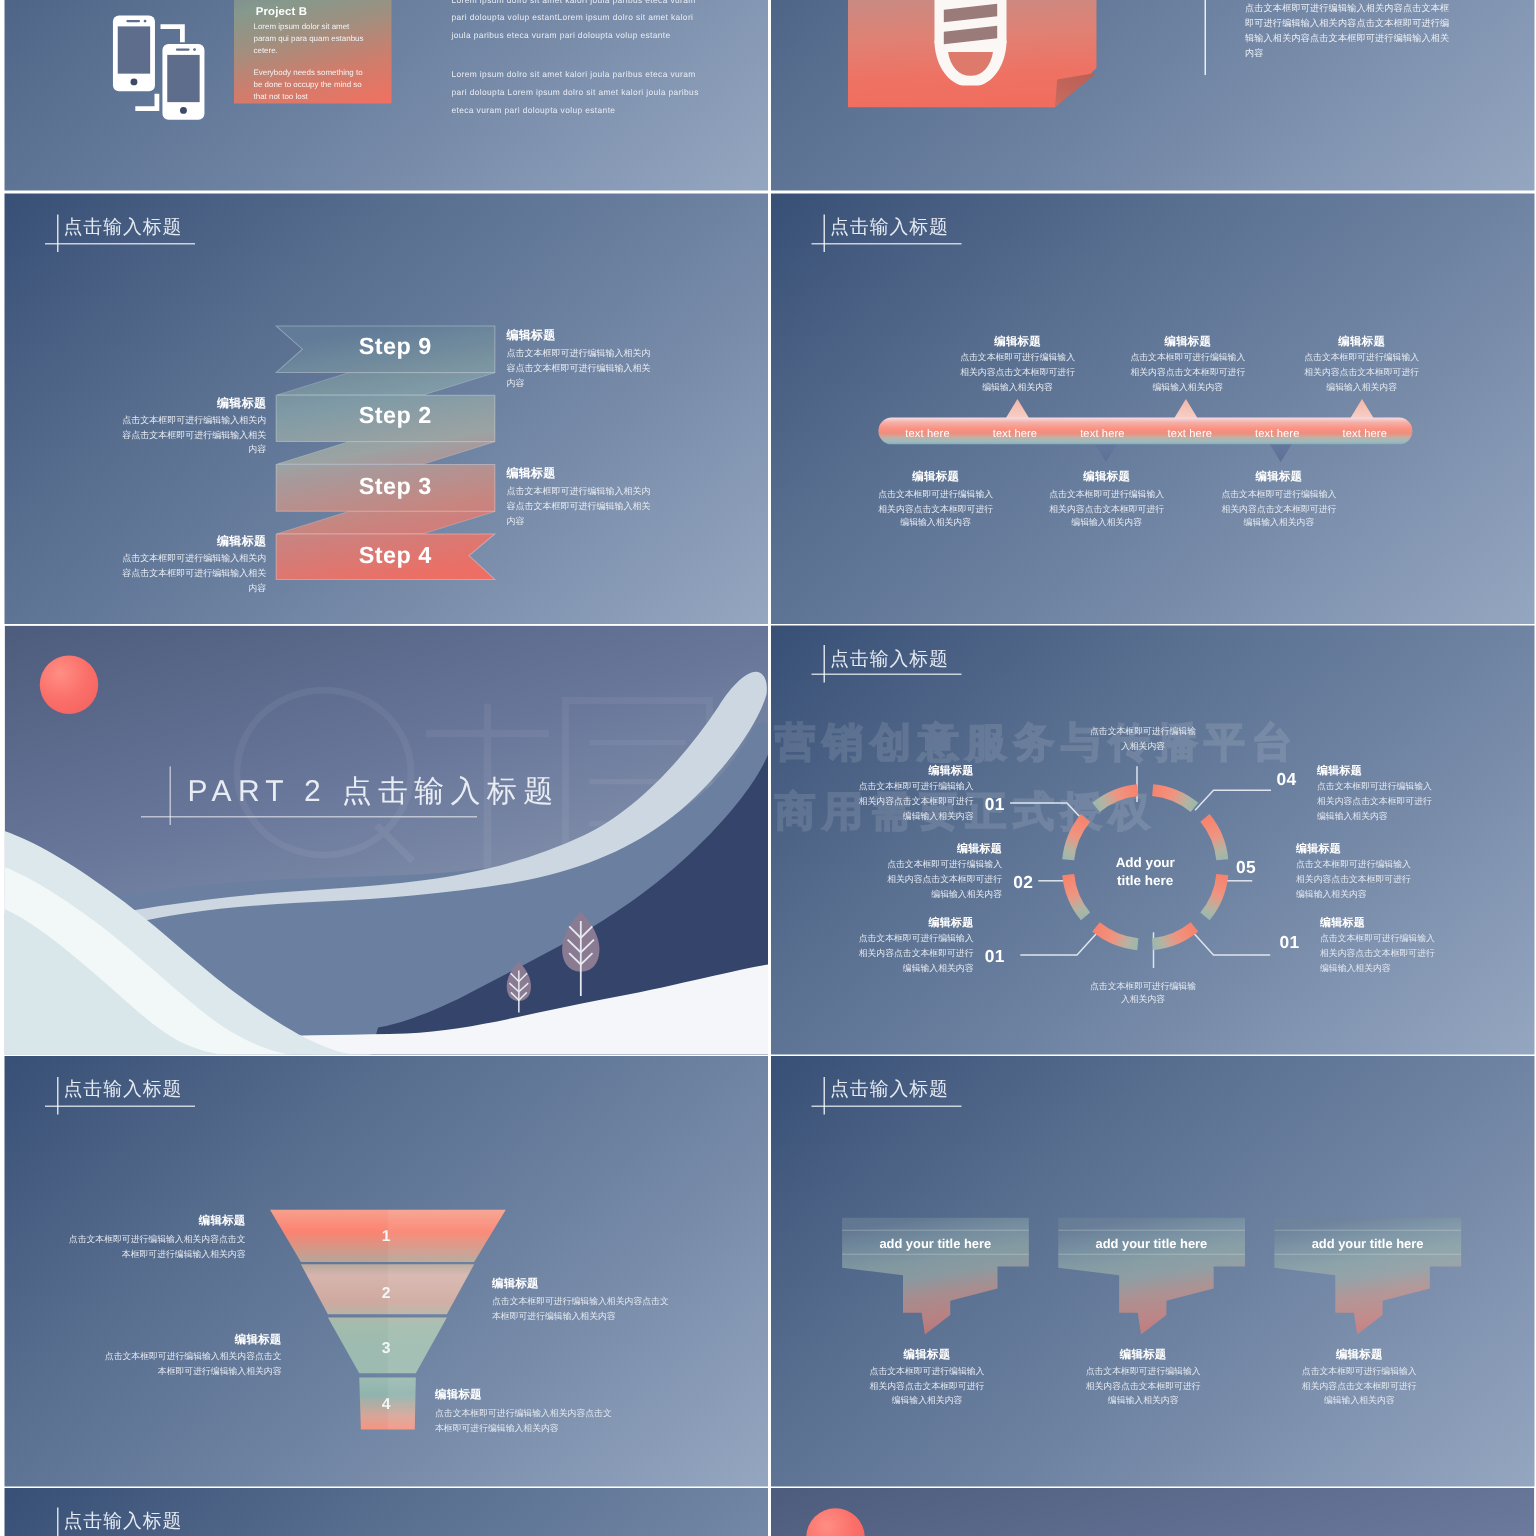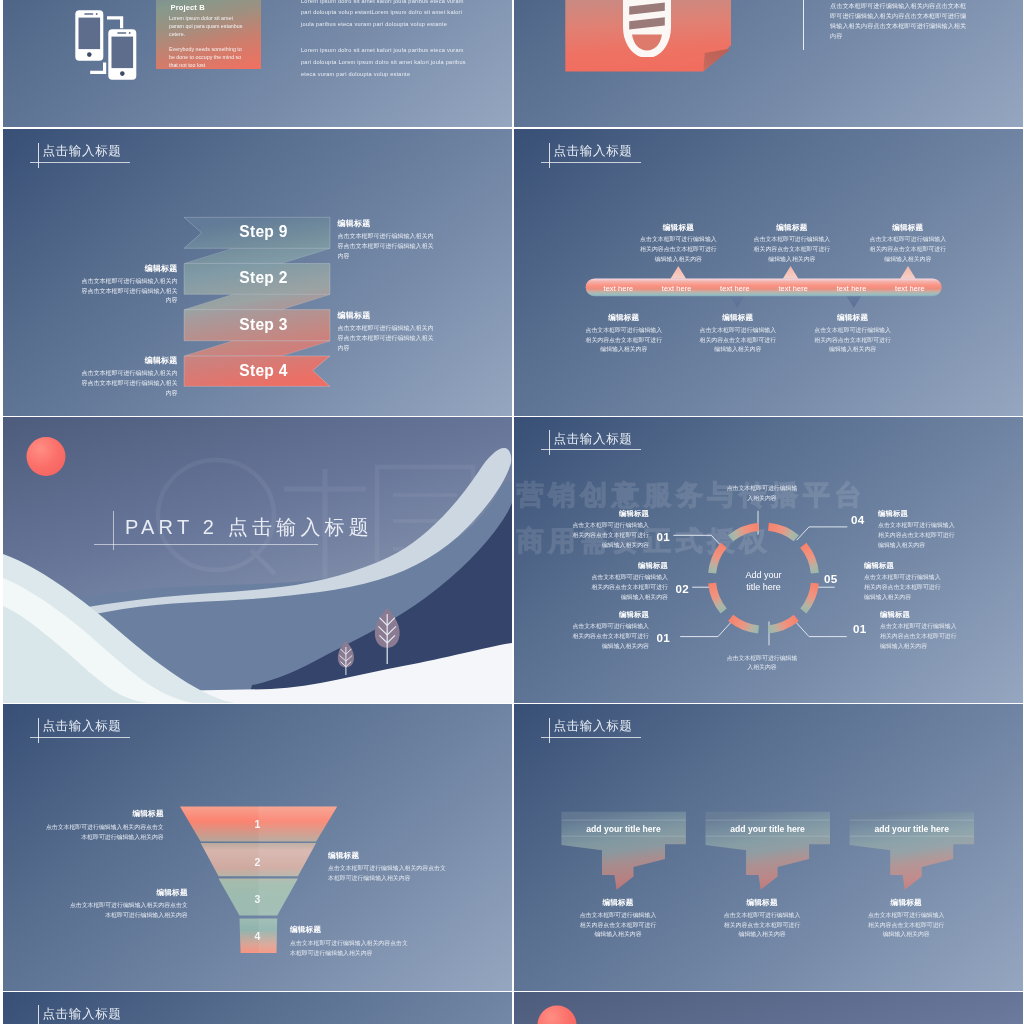--- a/index.html
+++ b/index.html
@@ -65,21 +65,21 @@
   .s4-blk .h { font-size: 7.6px; font-weight: bold; color: #fff; letter-spacing: .2px; }
   .s4-blk .b { font-size: 5.9px; color: #e8ecf2; line-height: 9.9px; margin-top: 2.6px; }
 
   
   .s5-title { position: absolute; left: 108px; top: 94px; }
   .s5-title .vbar { position: absolute; left: 2px; top: 0; width: 1.1px; height: 39px; background: rgba(255,255,255,.55); }
   .s5-title .hbar { position: absolute; left: -17px; top: 33px; width: 224px; height: 1.1px; background: rgba(255,255,255,.55); }
   .s5-title .txt { position: absolute; left: 14px; top: 3px; white-space: nowrap; font-size: 20px; letter-spacing: 4.2px; color: #e8ecf3; font-weight: 300; }
 
   
-  .s6-center { position: absolute; left: 213px; top: 152.5px; width: 73px; text-align: center; font-size: 9px; font-weight: normal; line-height: 12.3px; color: #fff; }
+  .s6-center { position: absolute; left: 213px; top: 152.5px; width: 73px; text-align: center; font-size: 9px; font-weight: bold; line-height: 12.3px; color: #fff; }
   .s6-num { position: absolute; font-size: 11.6px; font-weight: bold; color: #fff; letter-spacing: .2px; }
   .s6-itm { position: absolute; width: 78px; }
   .s6-itm .h { font-size: 7.3px; font-weight: bold; color: #fff; letter-spacing: .2px; }
   .s6-itm .b { font-size: 5.9px; color: #e7ebf2; line-height: 9.7px; margin-top: 2.4px; }
   .s6-itm.lt { text-align: right; }
   .s6-itm.rt { text-align: left; }
   .s6-tb { position: absolute; width: 76px; text-align: center; font-size: 5.9px; color: #e7ebf2; line-height: 9.7px; }
   .wm { position: absolute; left: 0; top: 0; width: 509px; height: 286.5px; pointer-events: none; }
 
   

